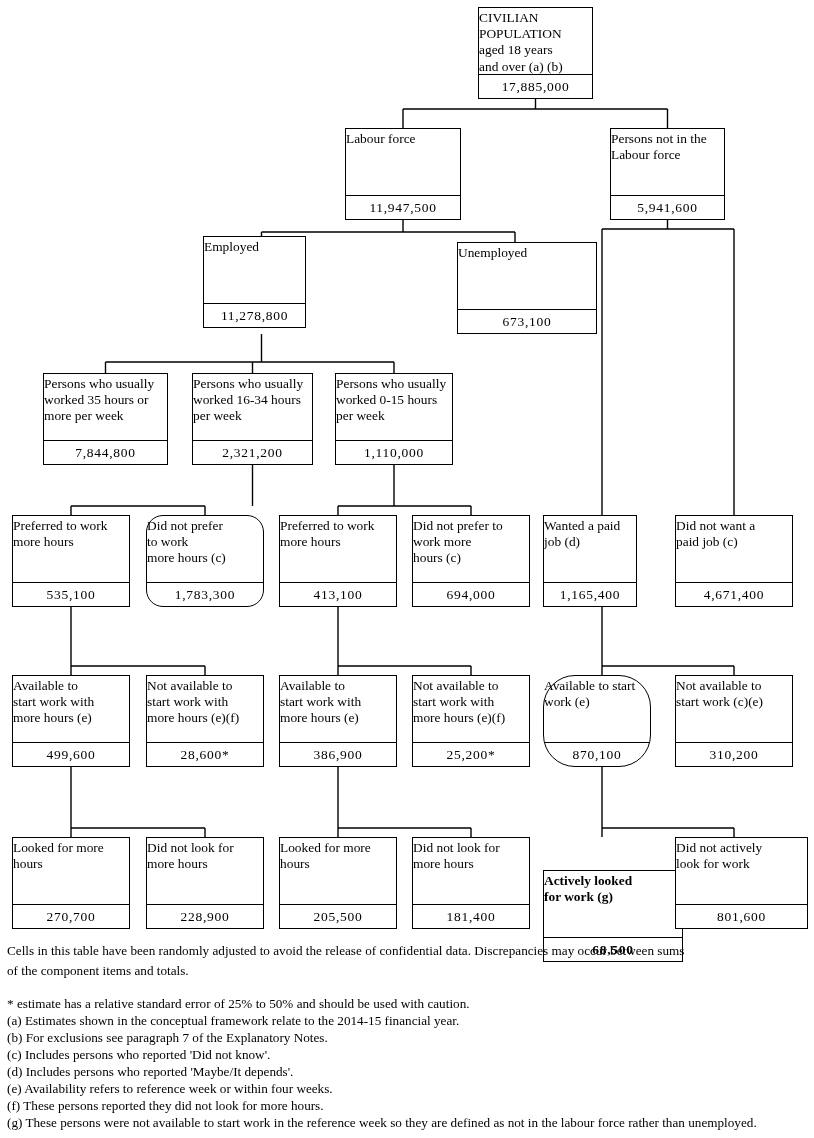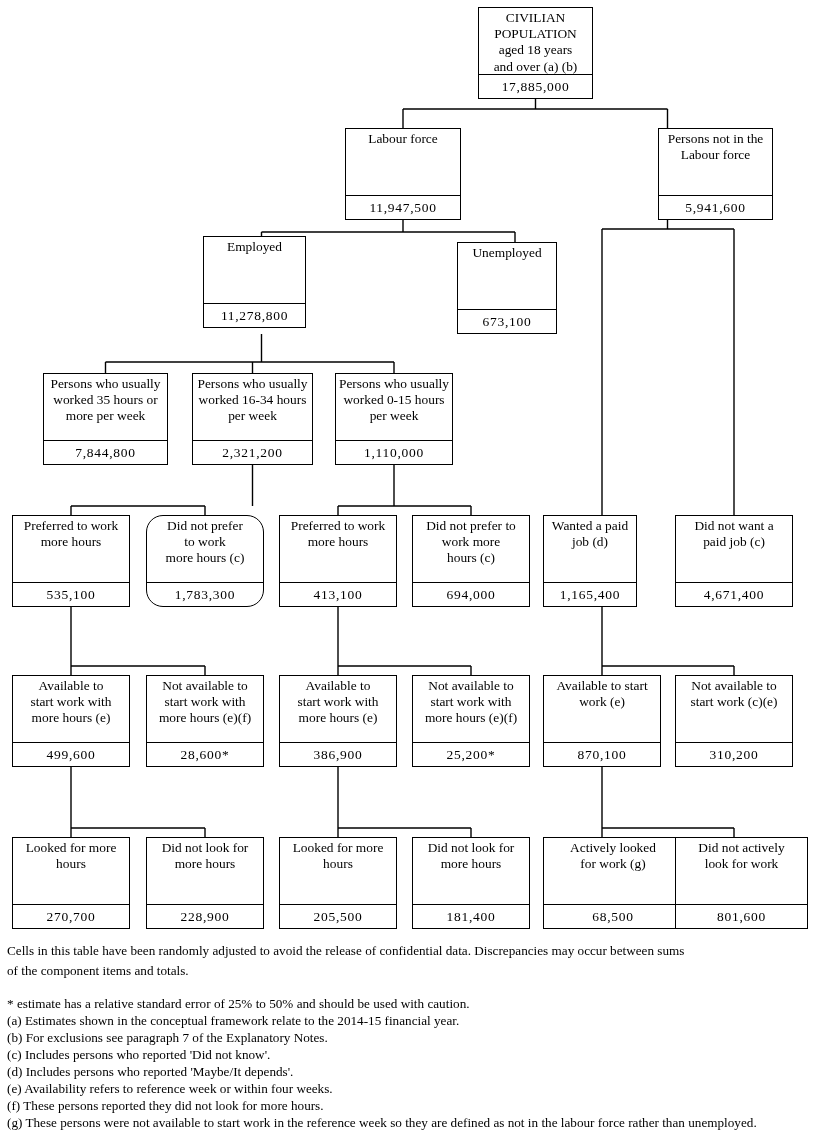--- a/index.html
+++ b/index.html
@@ -18,21 +18,20 @@
     position: absolute;
     box-sizing: border-box;
     height: 92px;
     border: 1.5px solid #000;
     background: #fff;
     display: flex;
     flex-direction: column;
   }
   .node .label {
     flex: 1;
-    text-align: center;
     white-space: pre-line;
     font-size: 13.4px;
     line-height: 16.2px;
     padding-top: 2px;
     overflow: hidden;
   }
   .node .value {
     box-sizing: border-box;
     height: 24px;
     border-top: 1.5px solid #000;
@@ -144,31 +143,31 @@
 POPULATION
 aged 18 years
 and over (a) (b)</div>
     <div class="value">17,885,000</div>
   </div>
 
   <div class="node" style="left:345px; top:128px; width:116px;">
     <div class="label">Labour force</div>
     <div class="value">11,947,500</div>
   </div>
-  <div class="node" style="left:610px; top:128px; width:115px;margin-left:48px;">
+  <div class="node" style="left:610px; top:128px; width:115px;">
     <div class="label">Persons not in the
 Labour force</div>
     <div class="value">5,941,600</div>
   </div>
 
   <div class="node" style="left:203px; top:236px; width:103px;">
     <div class="label">Employed</div>
     <div class="value">11,278,800</div>
   </div>
-  <div class="node" style="left:457px; top:242px; width:100px;">
+  <div class="node" style="left:457px; top:242px; width:140px;">
     <div class="label">Unemployed</div>
     <div class="value">673,100</div>
   </div>
 
   <div class="node" style="left:43px; top:373px; width:125px;">
     <div class="label">Persons who usually
 worked 35 hours or
 more per week</div>
     <div class="value">7,844,800</div>
   </div>
@@ -235,21 +234,21 @@
 start work with
 more hours (e)</div>
     <div class="value">386,900</div>
   </div>
   <div class="node" style="left:412px; top:675px; width:118px;">
     <div class="label">Not available to
 start work with
 more hours (e)(f)</div>
     <div class="value">25,200*</div>
   </div>
-  <div class="node" style="left:543px; top:675px; width:118px;">
+  <div class="node" style="left:543px; top:675px; width:108px;border-radius:32px;">
     <div class="label">Available to start
 work (e)</div>
     <div class="value">870,100</div>
   </div>
   <div class="node" style="left:675px; top:675px; width:118px;">
     <div class="label">Not available to
 start work (c)(e)</div>
     <div class="value">310,200</div>
   </div>
 
@@ -266,21 +265,21 @@
   <div class="node" style="left:279px; top:837px; width:118px;">
     <div class="label">Looked for more
 hours</div>
     <div class="value">205,500</div>
   </div>
   <div class="node" style="left:412px; top:837px; width:118px;">
     <div class="label">Did not look for
 more hours</div>
     <div class="value">181,400</div>
   </div>
-  <div class="node" style="left:543px; top:837px; width:140px;">
+  <div class="node" style="left:543px; top:870px; width:140px;font-weight:bold;">
     <div class="label">Actively looked
 for work (g)</div>
     <div class="value">68,500</div>
   </div>
   <div class="node" style="left:675px; top:837px; width:133px;">
     <div class="label">Did not actively
 look for work</div>
     <div class="value">801,600</div>
   </div>
 

